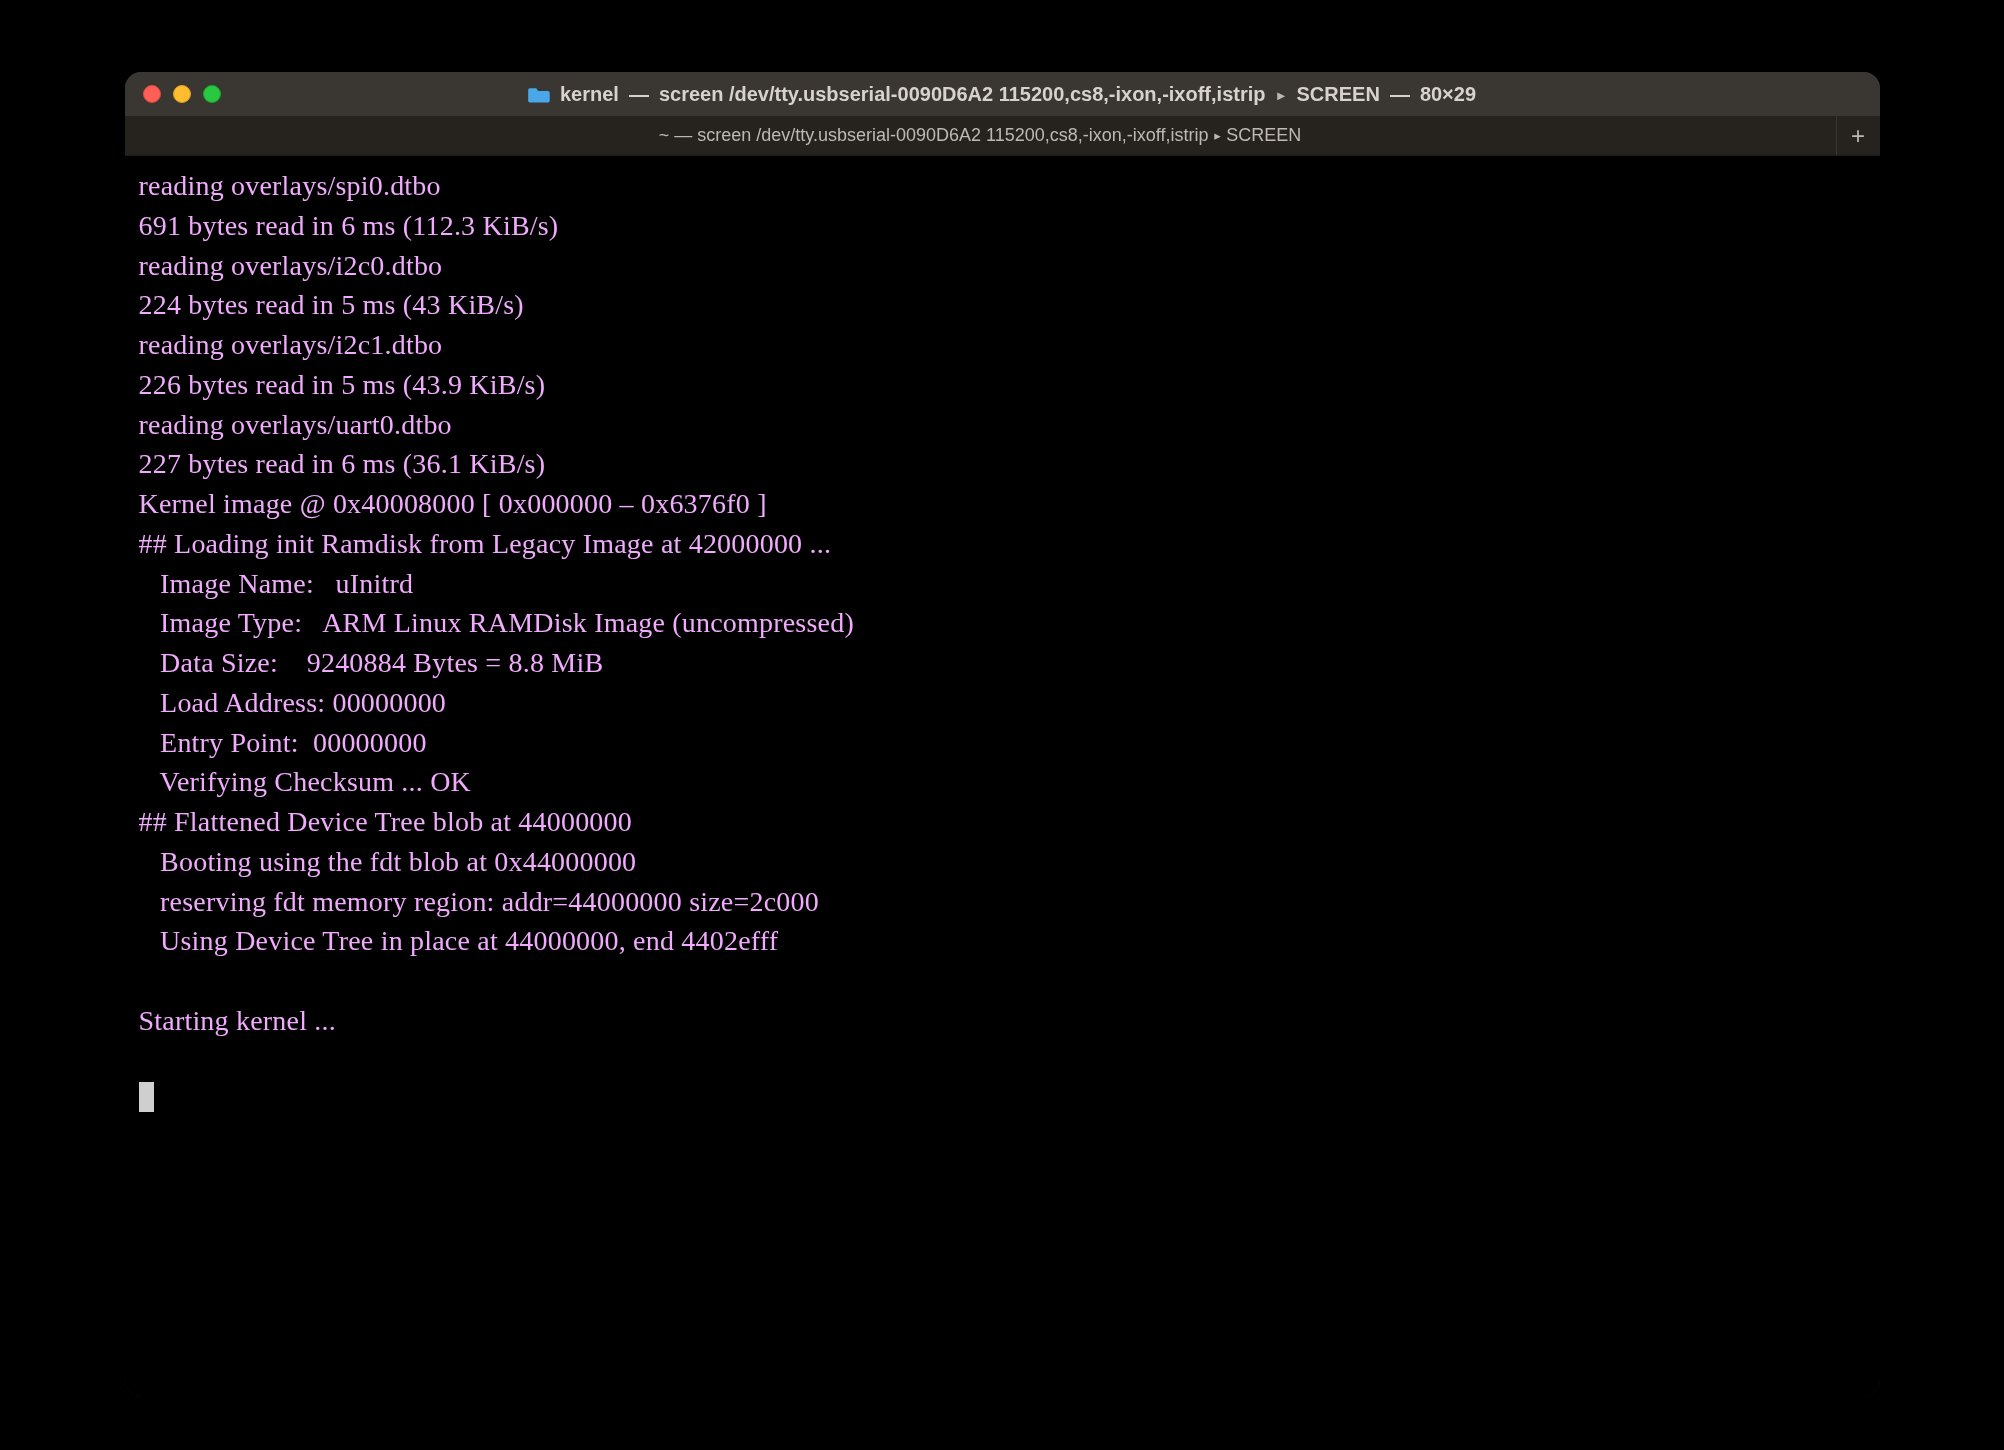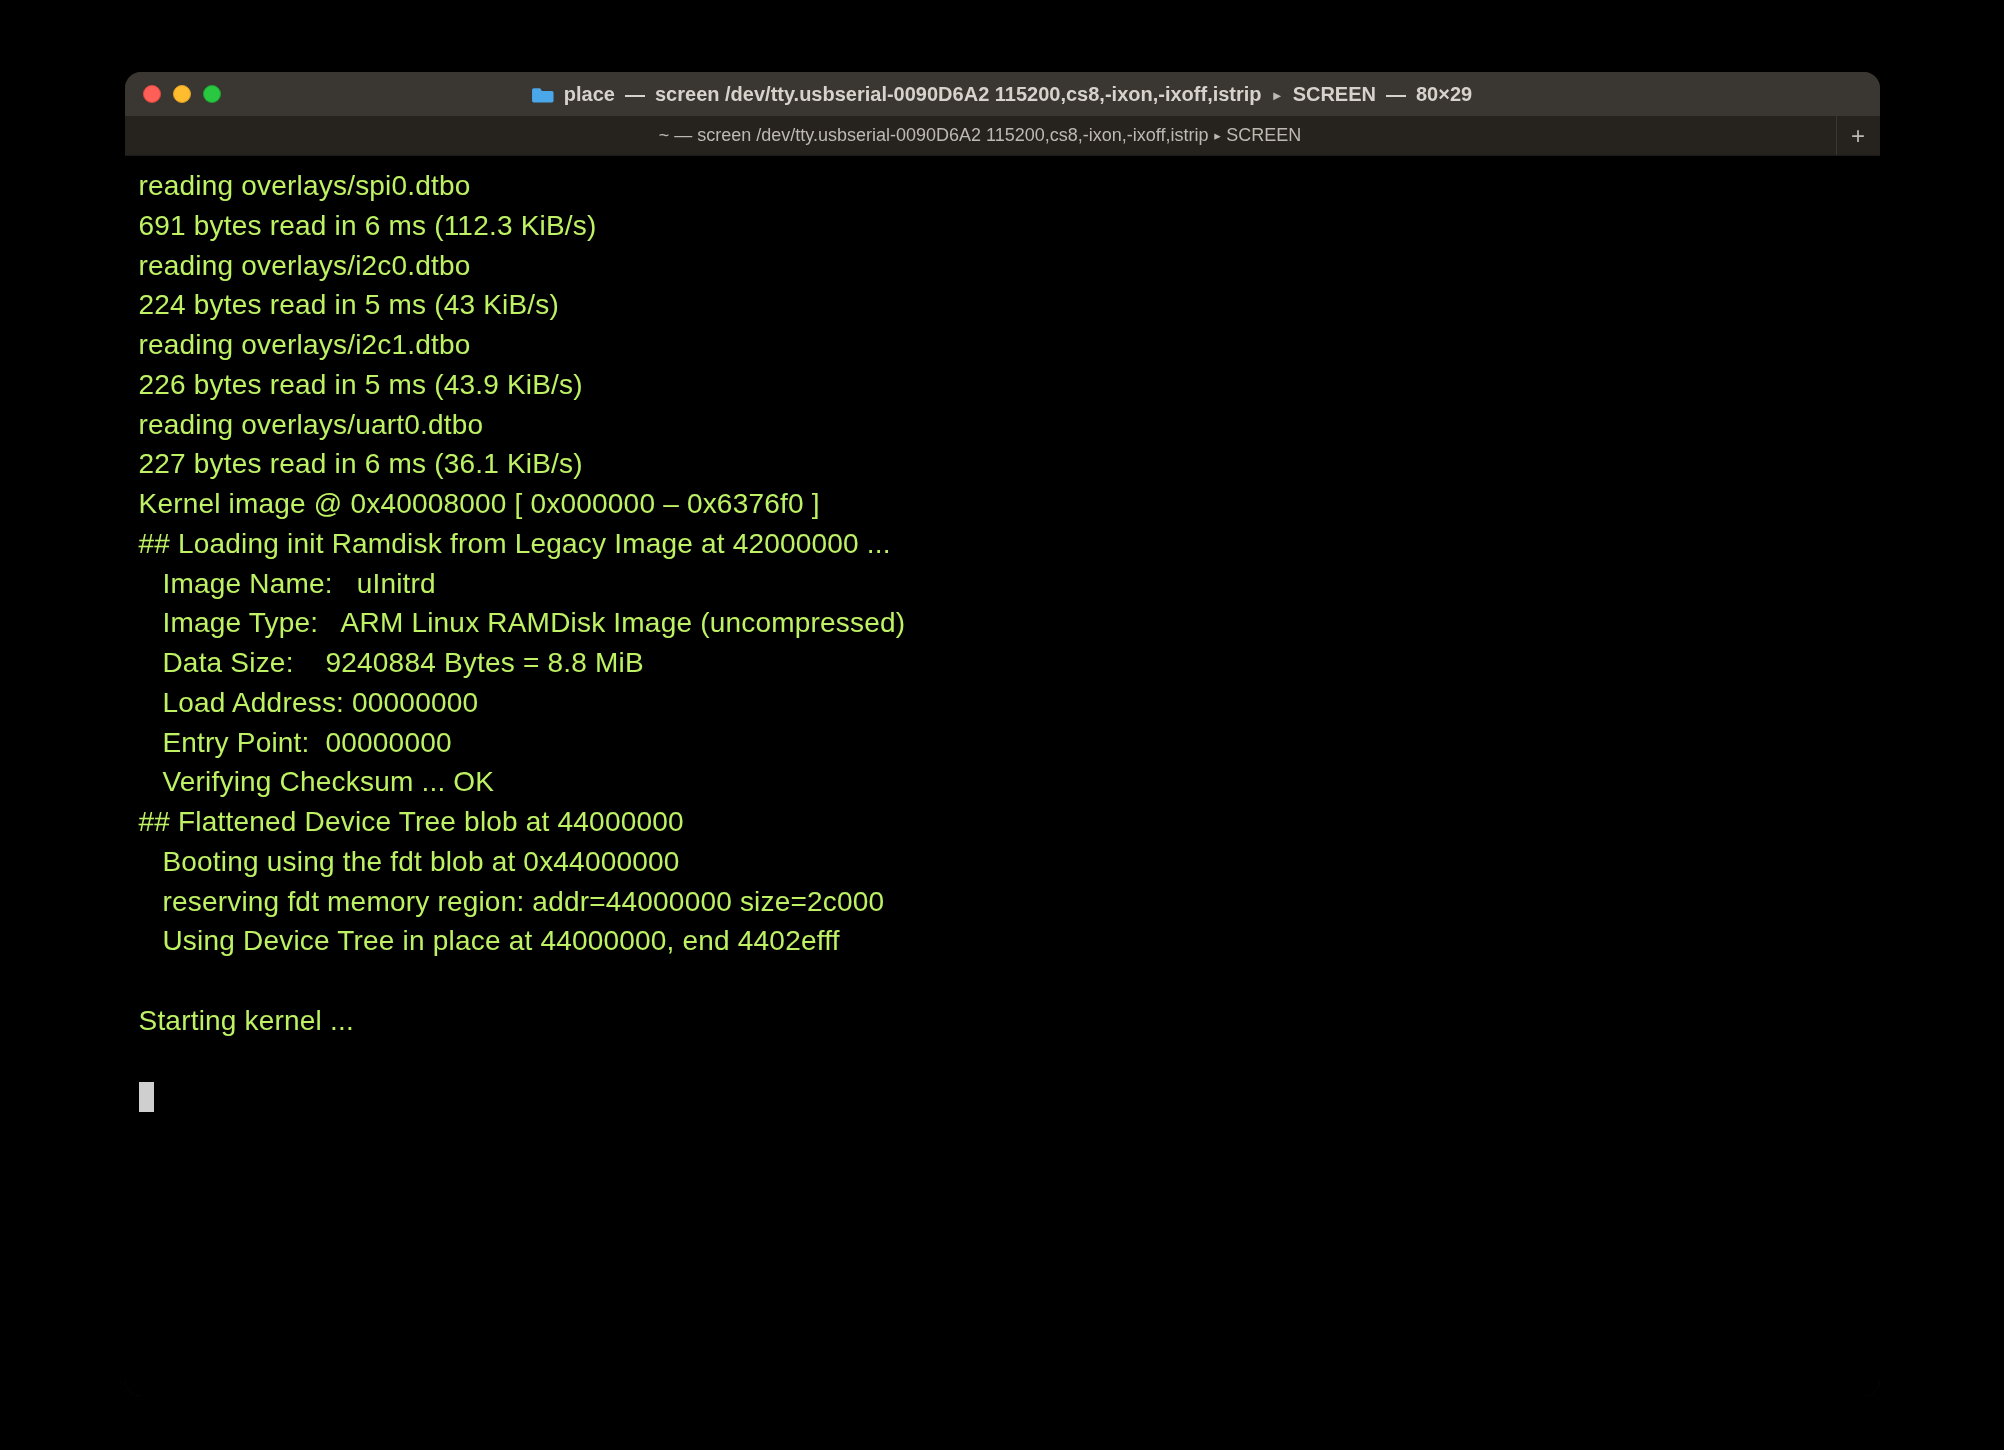--- a/index.html
+++ b/index.html
@@ -84,22 +84,22 @@
     display: flex;
     align-items: center;
     justify-content: center;
     color: #bdb9b2;
     font-size: 24px;
     font-weight: 300;
     border-left: 1px solid #3a3733;
   }
   .term {
     background: #000;
-    color: #bef264;
-    font-family: Liberation Sans, sans-serif;
+    color: #f0abfc;
+    font-family: Liberation Serif, serif;
     font-size: 28px;
     line-height: 1.42;
     padding: 10px 14px 24px 14px;
     min-height: 1240px;
     white-space: pre;
     letter-spacing: 0.2px;
   }
   .cursor {
     display: inline-block;
     width: 15px;
@@ -117,21 +117,21 @@
       <span class="light red"></span>
       <span class="light yellow"></span>
       <span class="light green"></span>
     </div>
     <div class="title-wrap">
       <span class="folder-icon">
         <svg viewBox="0 0 24 20">
             <path d="M2 3h7l2 3h11a2 2 0 0 1 2 2v9a2 2 0 0 1-2 2H2a2 2 0 0 1-2-2V5a2 2 0 0 1 2-2z" fill="#4aa7ea"></path>
           </svg>
       </span>
-      <span>place</span>
+      <span>kernel</span>
       <span> — </span>
       <span>screen /dev/tty.usbserial-0090D6A2 115200,cs8,-ixon,-ixoff,istrip</span>
       <span class="chev">▸</span>
       <span>SCREEN</span>
       <span> — </span>
       <span>80×29</span>
     </div>
   </div>
 
   <div class="tabbar">

